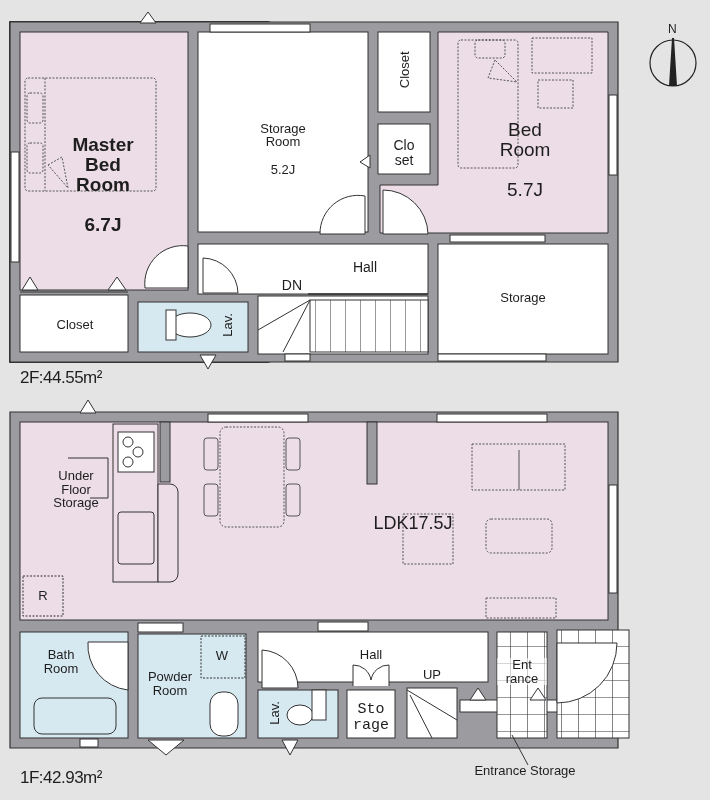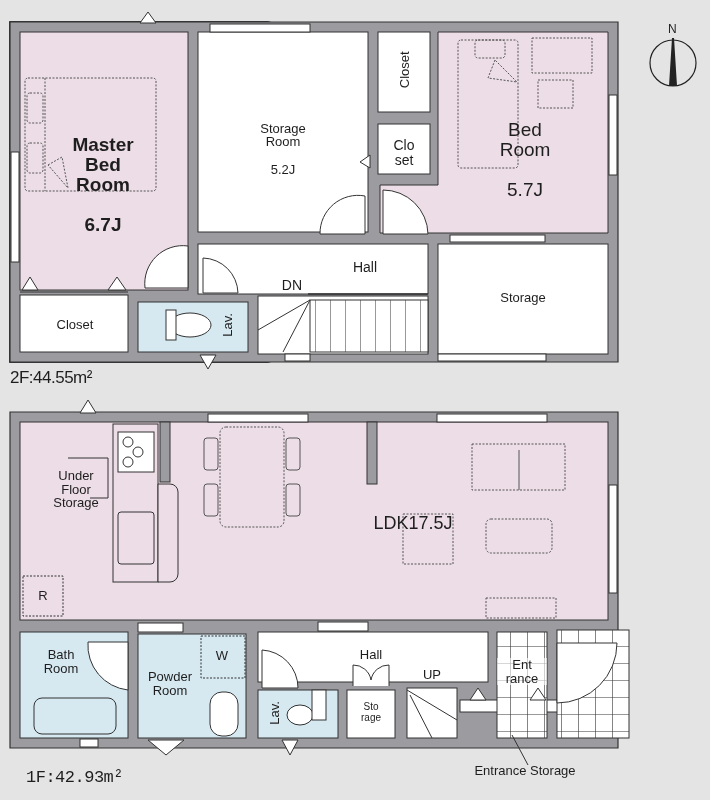--- a/index.html
+++ b/index.html
@@ -1,19 +1,19 @@
 <!DOCTYPE html>
 <html><head>
 <meta charset="utf-8">
 <style>
   html,body{margin:0;padding:0;}
   body{width:710px;height:800px;background:#e4e4e4;position:relative;overflow:hidden;font-family:"Liberation Sans",sans-serif;color:#222;}
   .plan{position:absolute;left:0;top:0;width:710px;height:800px;}
   .lbl{position:absolute;text-align:center;line-height:1.05;color:#1e1e1e;white-space:pre-line;}
-  .area{position:absolute;font-size:17px;letter-spacing:-0.5px;color:#1e1e1e;}
+  .area{position:absolute;font-size:17px;letter-spacing:-0.5px;color:#1e1e1e;margin-left:10px;}
   .compass-n{position:absolute;font-size:12px;}
 </style>
 </head>
 <body>
 
 <svg class="plan" viewBox="0 0 710 800" xmlns="http://www.w3.org/2000/svg">
   <defs>
     <pattern id="tile" width="17" height="17" patternUnits="userSpaceOnUse">
       <rect width="17" height="17" fill="#fff"></rect>
       <path d="M0 0H17M0 0V17" stroke="#333" stroke-width="1.2"></path>
@@ -206,19 +206,19 @@
 Floor
 Storage</div>
 <div class="lbl" style="left:33px;top:589px;width:20px;font-size:13px;">R</div>
 <div class="lbl" style="left:33px;top:648px;width:56px;font-size:13px;">Bath
 Room</div>
 <div class="lbl" style="left:137px;top:670px;width:66px;font-size:13px;">Powder
 Room</div>
 <div class="lbl" style="left:212px;top:649px;width:20px;font-size:13px;">W</div>
 <div class="lbl" style="left:351px;top:648px;width:40px;font-size:13px;">Hall</div>
 <div class="lbl" style="left:415px;top:668px;width:34px;font-size:13px;text-align:center;">UP</div>
-<div class="lbl" style="left:347px;top:702px;width:48px;font-size:10px;">Sto
+<div class="lbl" style="left:347px;top:702px;width:48px;font-size:15px;font-family:Liberation Mono, monospace;">Sto
 rage</div>
 <div class="lbl" style="left:255px;top:706px;width:40px;font-size:13px;transform:rotate(-90deg);">Lav.</div>
 <div class="lbl" style="left:497px;top:658px;width:50px;font-size:13px;background:rgba(255,255,255,0.6);">Ent
 rance</div>
 <div class="lbl" style="left:455px;top:764px;width:140px;font-size:13px;">Entrance Storage</div>
-<div class="area" style="left:26px;top:768px;font-family:Liberation Mono, monospace;">1F:42.93m²</div>
+<div class="area" style="left:10px;top:768px;">1F:42.93m²</div>
 
 </body></html>

